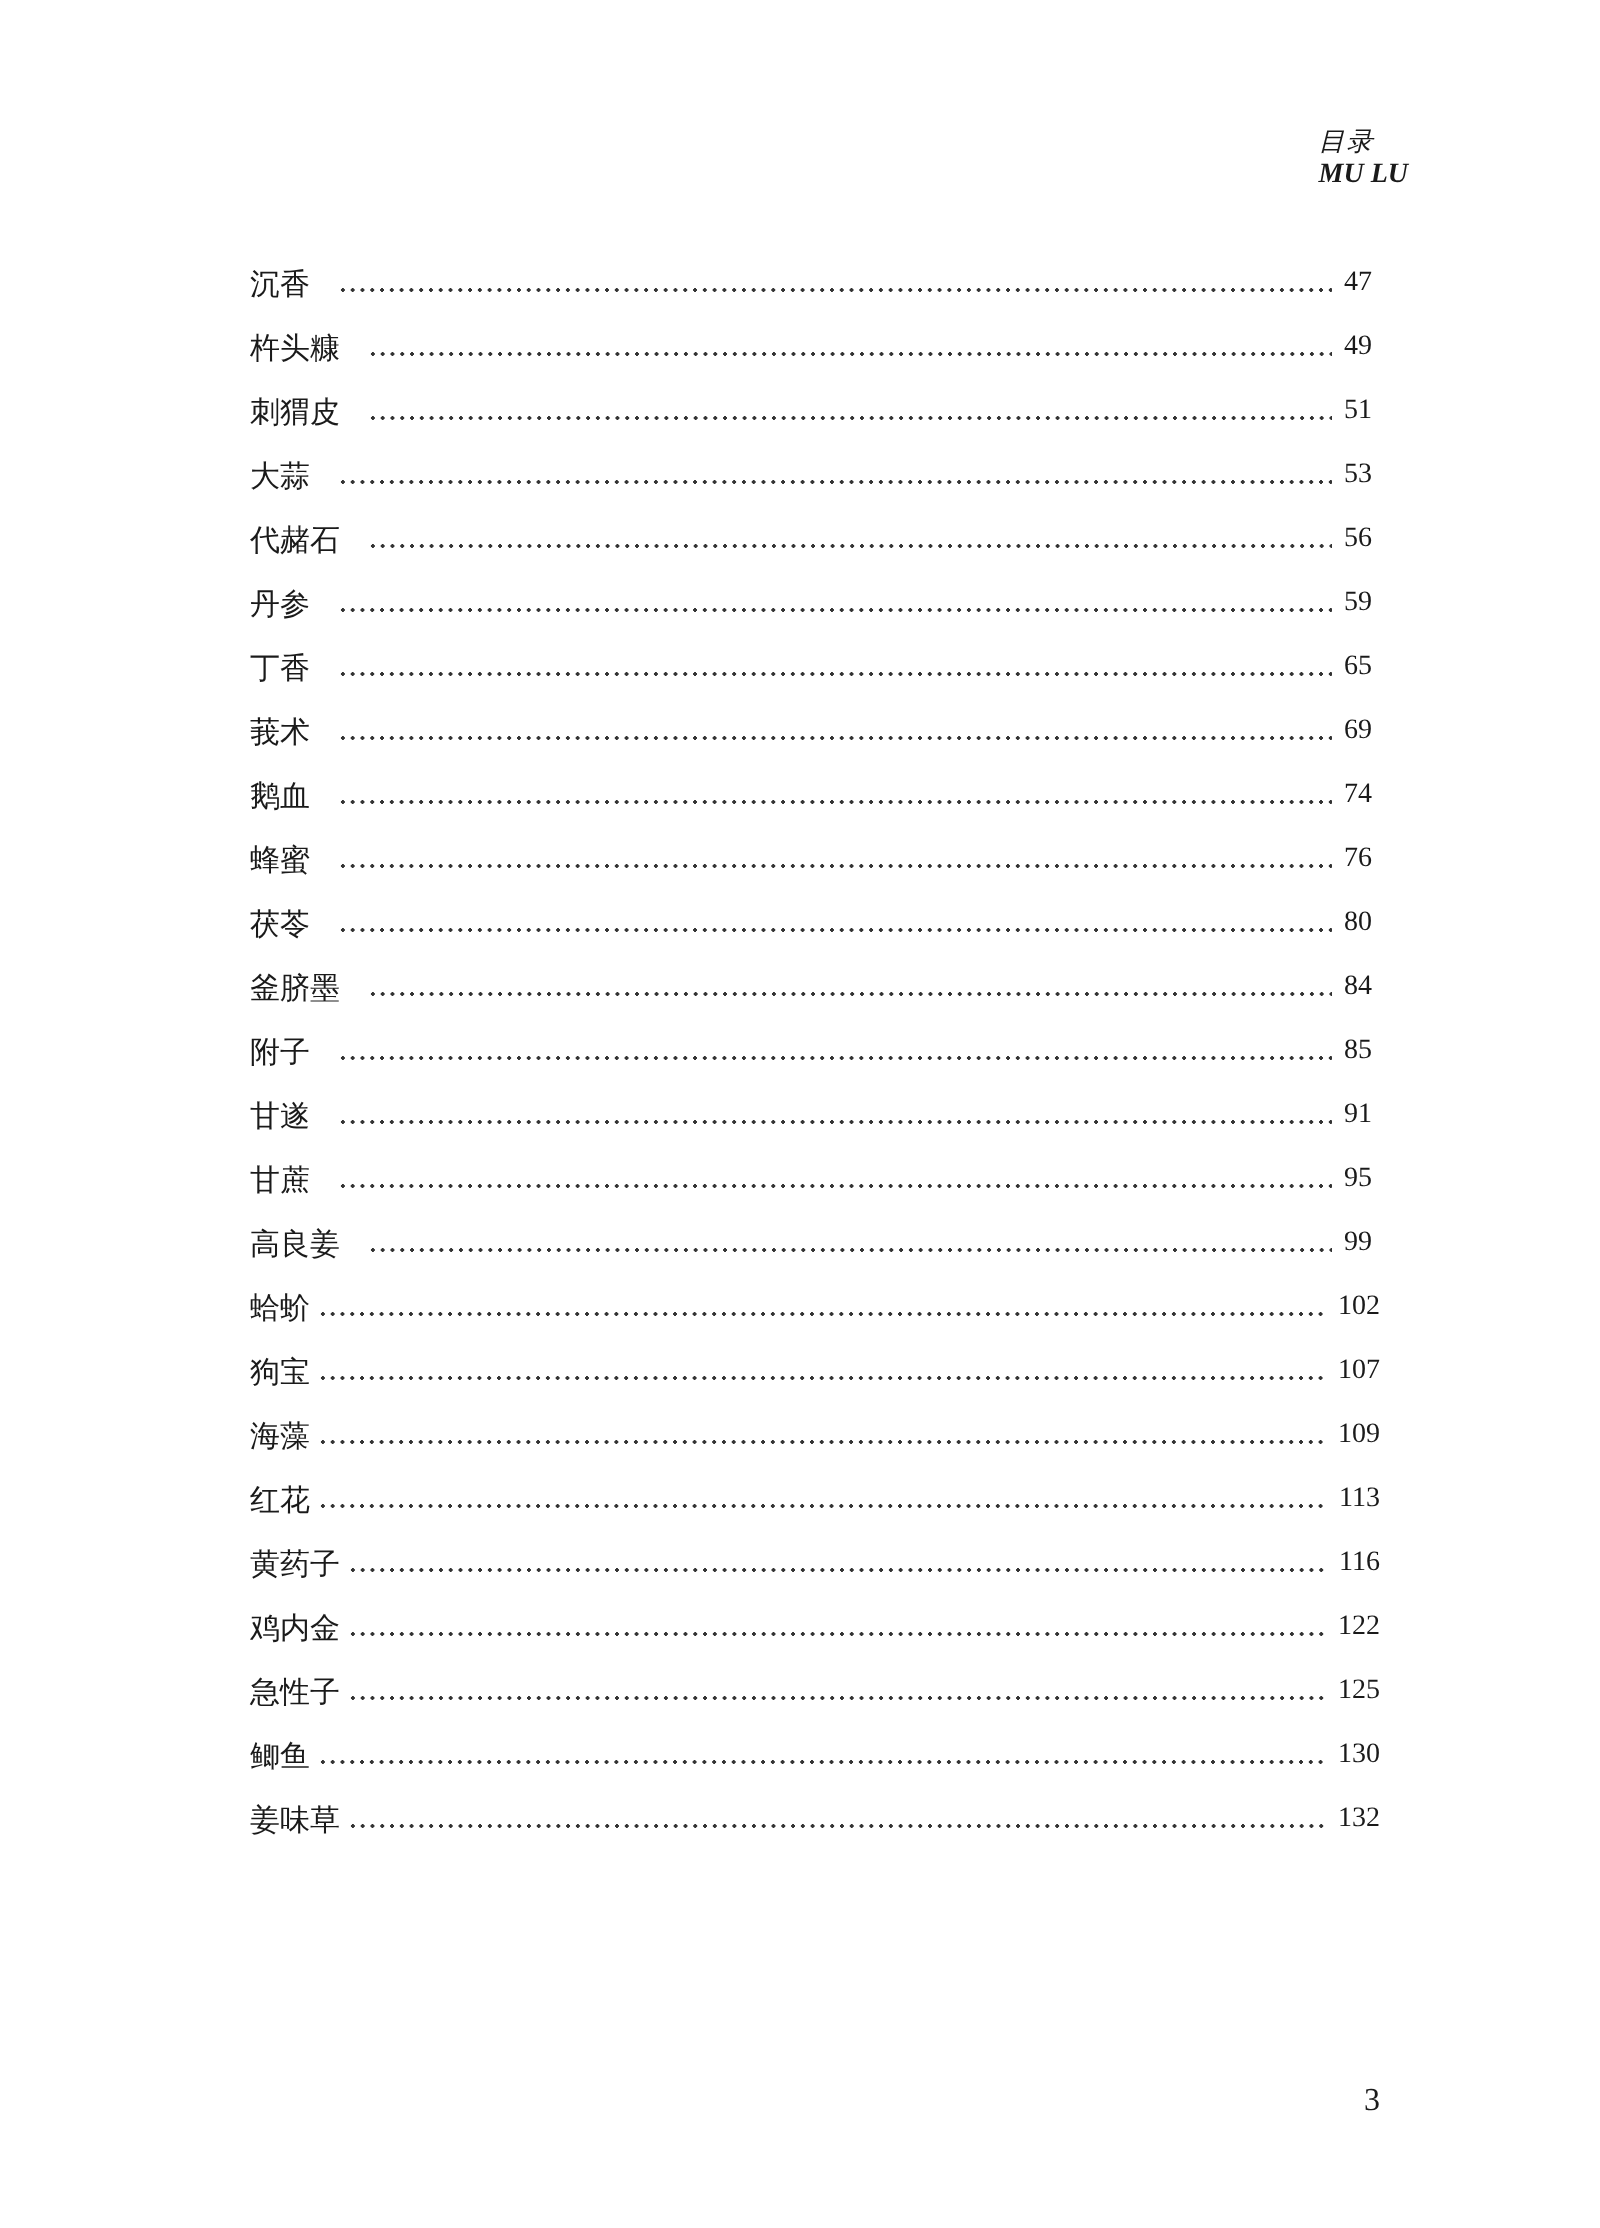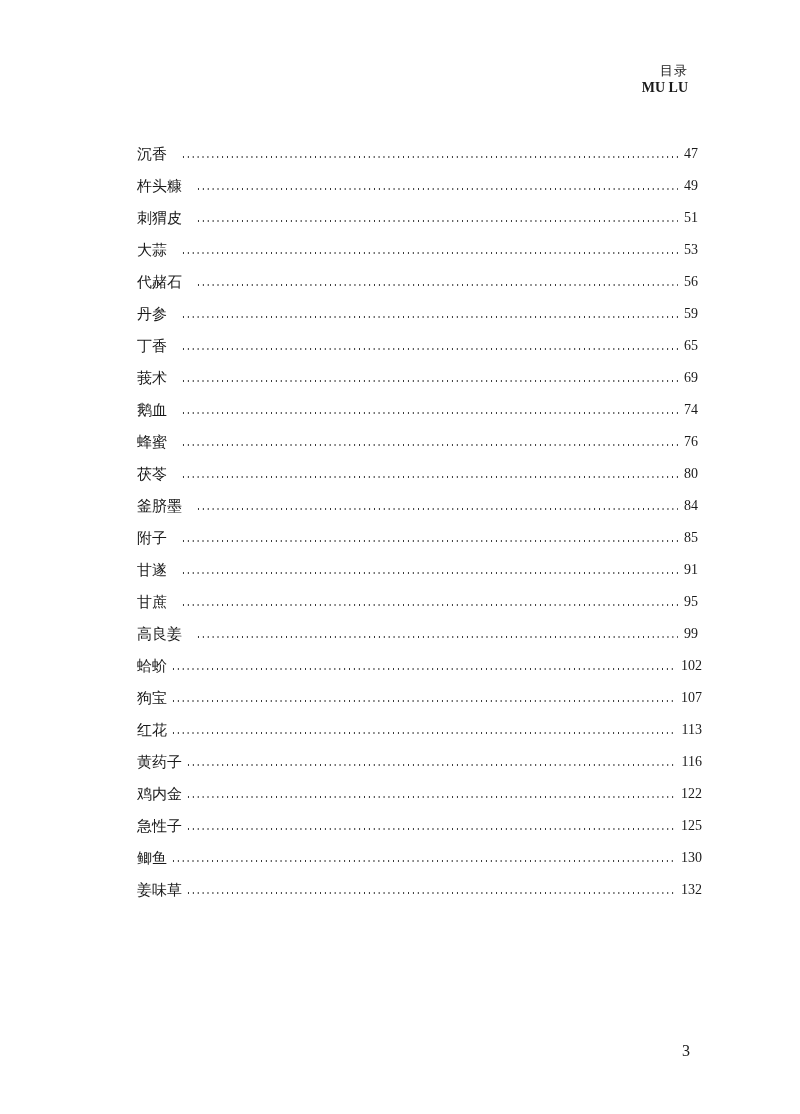--- a/index.html
+++ b/index.html
@@ -10,42 +10,43 @@
     body {
       width: 800px;
       height: 1114px;
       position: relative;
       overflow: hidden;
       font-family: "Liberation Serif", "DejaVu Serif", serif;
       color: #1a1a1a;
     }
     .running-head {
       position: absolute;
-      right: 112px;
+      right: 96px;
       top: 64px;
-      text-align: right;
+      text-align: left;
       line-height: 1;
+      font-style: italic;
     }
     .running-head .zh {
       font-size: 13px;
       letter-spacing: 1px;
       display: block;
       margin-bottom: 4px;
     }
     .running-head .en {
       font-size: 14px;
       font-weight: bold;
       display: block;
     }
     .toc {
       position: absolute;
       left: 125px;
       top: 126px;
       width: 565px;
-      margin: 12px;
+      margin: 0;
       padding: 0;
       list-style: none;
     }
     .toc-row {
       display: flex;
       align-items: center;
       height: 32px;
       font-size: 15px;
       line-height: 1;
     }
@@ -177,20 +178,25 @@
       <span class="title tight">蛤蚧</span>
       <span class="leader"></span>
       <span class="page">102</span>
     </li>
     <li class="toc-row">
       <span class="title tight">狗宝</span>
       <span class="leader"></span>
       <span class="page">107</span>
     </li>
     <li class="toc-row">
+      <span class="title tight">海藻</span>
+      <span class="leader"></span>
+      <span class="page">109</span>
+    </li>
+    <li class="toc-row">
       <span class="title tight">红花</span>
       <span class="leader"></span>
       <span class="page">113</span>
     </li>
     <li class="toc-row">
       <span class="title tight">黄药子</span>
       <span class="leader"></span>
       <span class="page">116</span>
     </li>
     <li class="toc-row">

